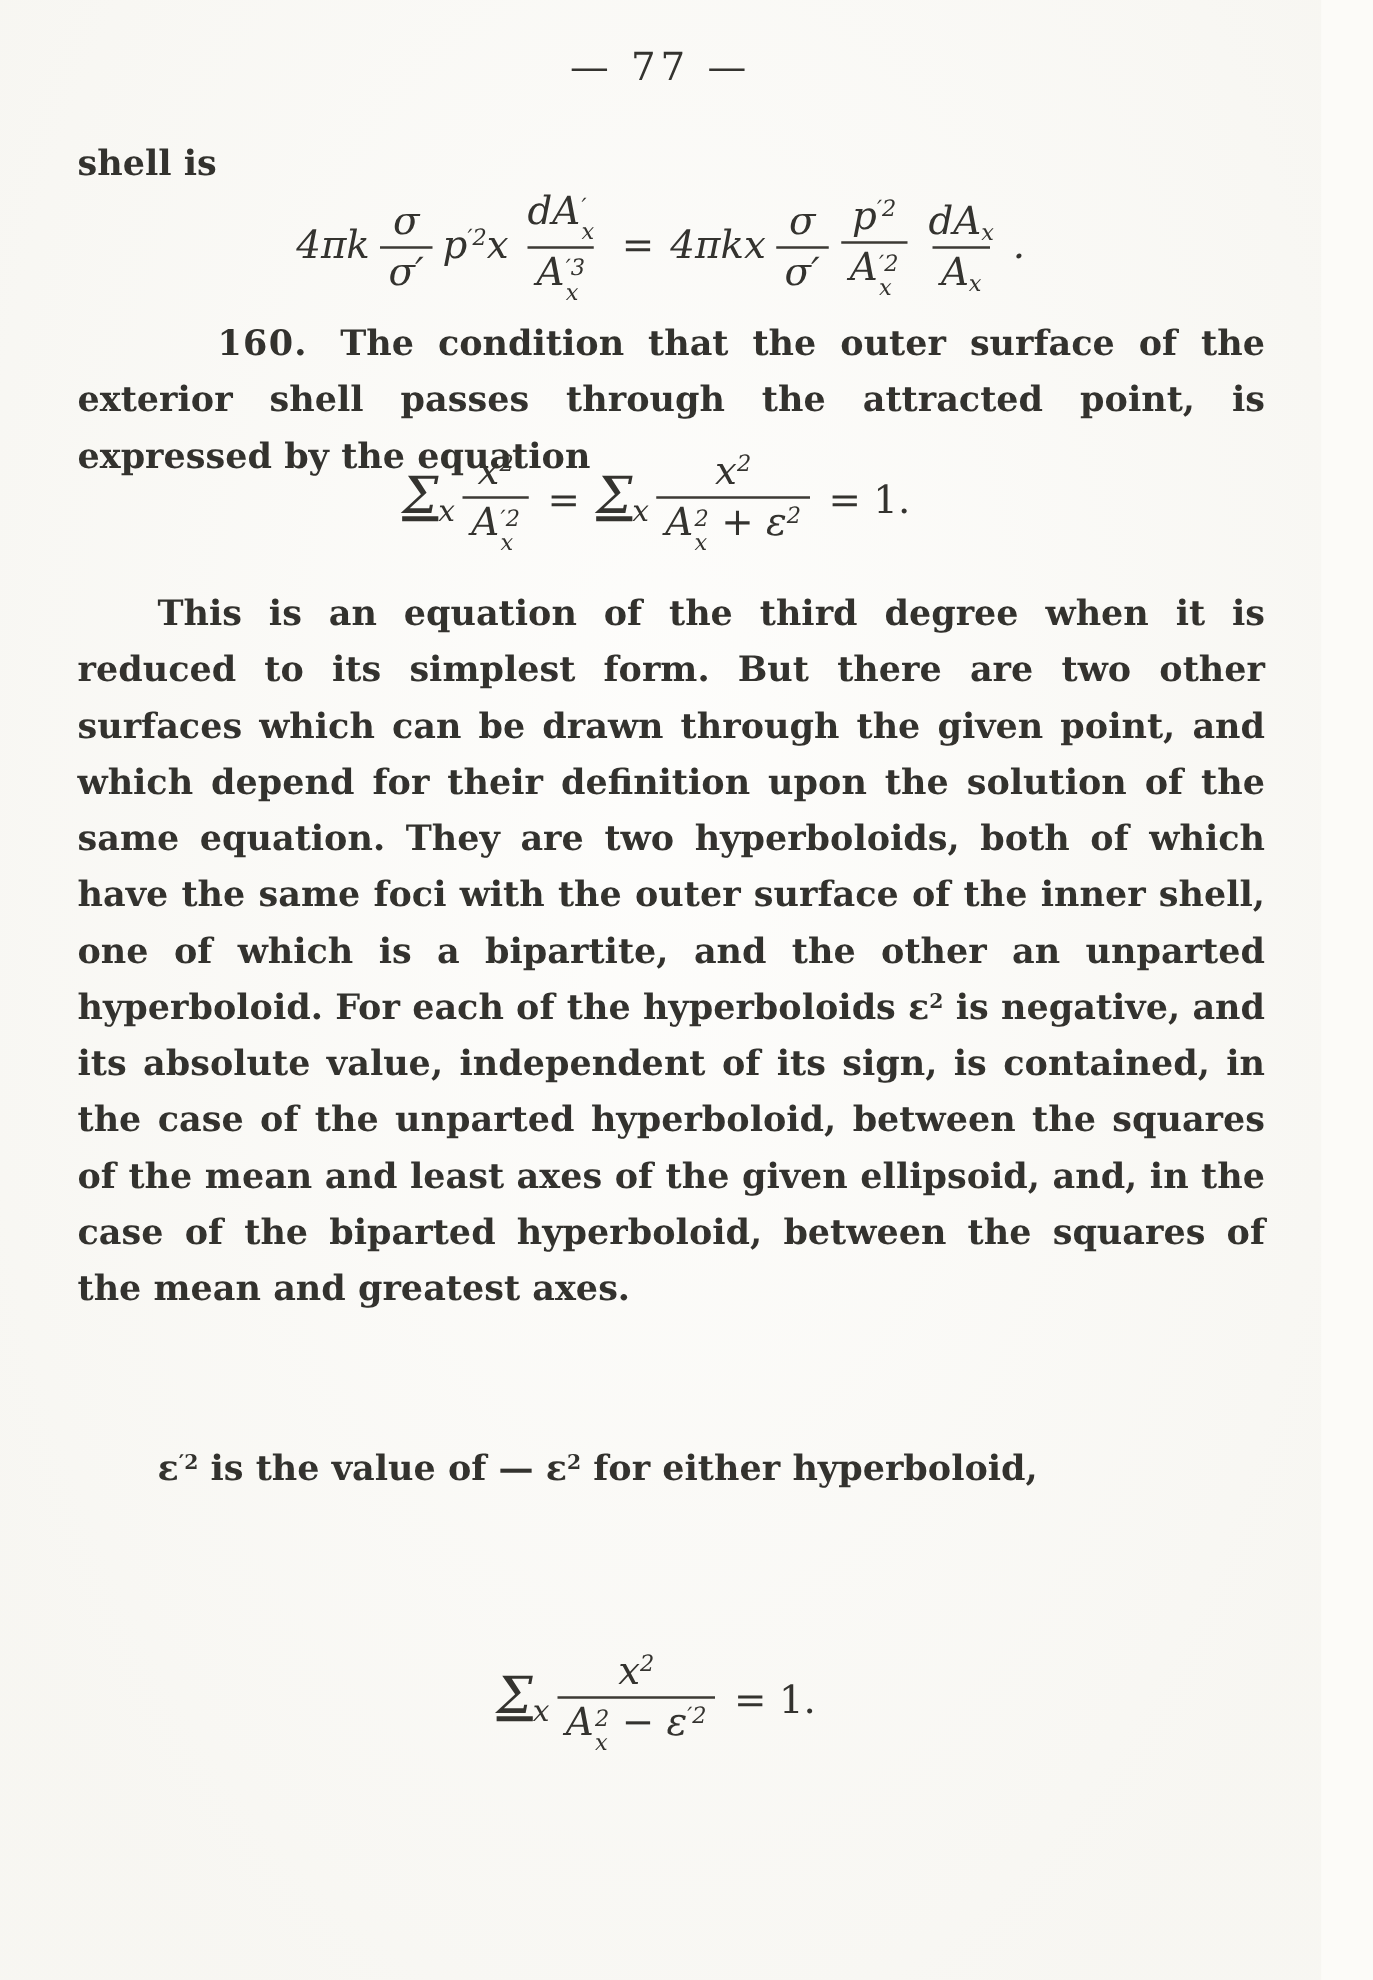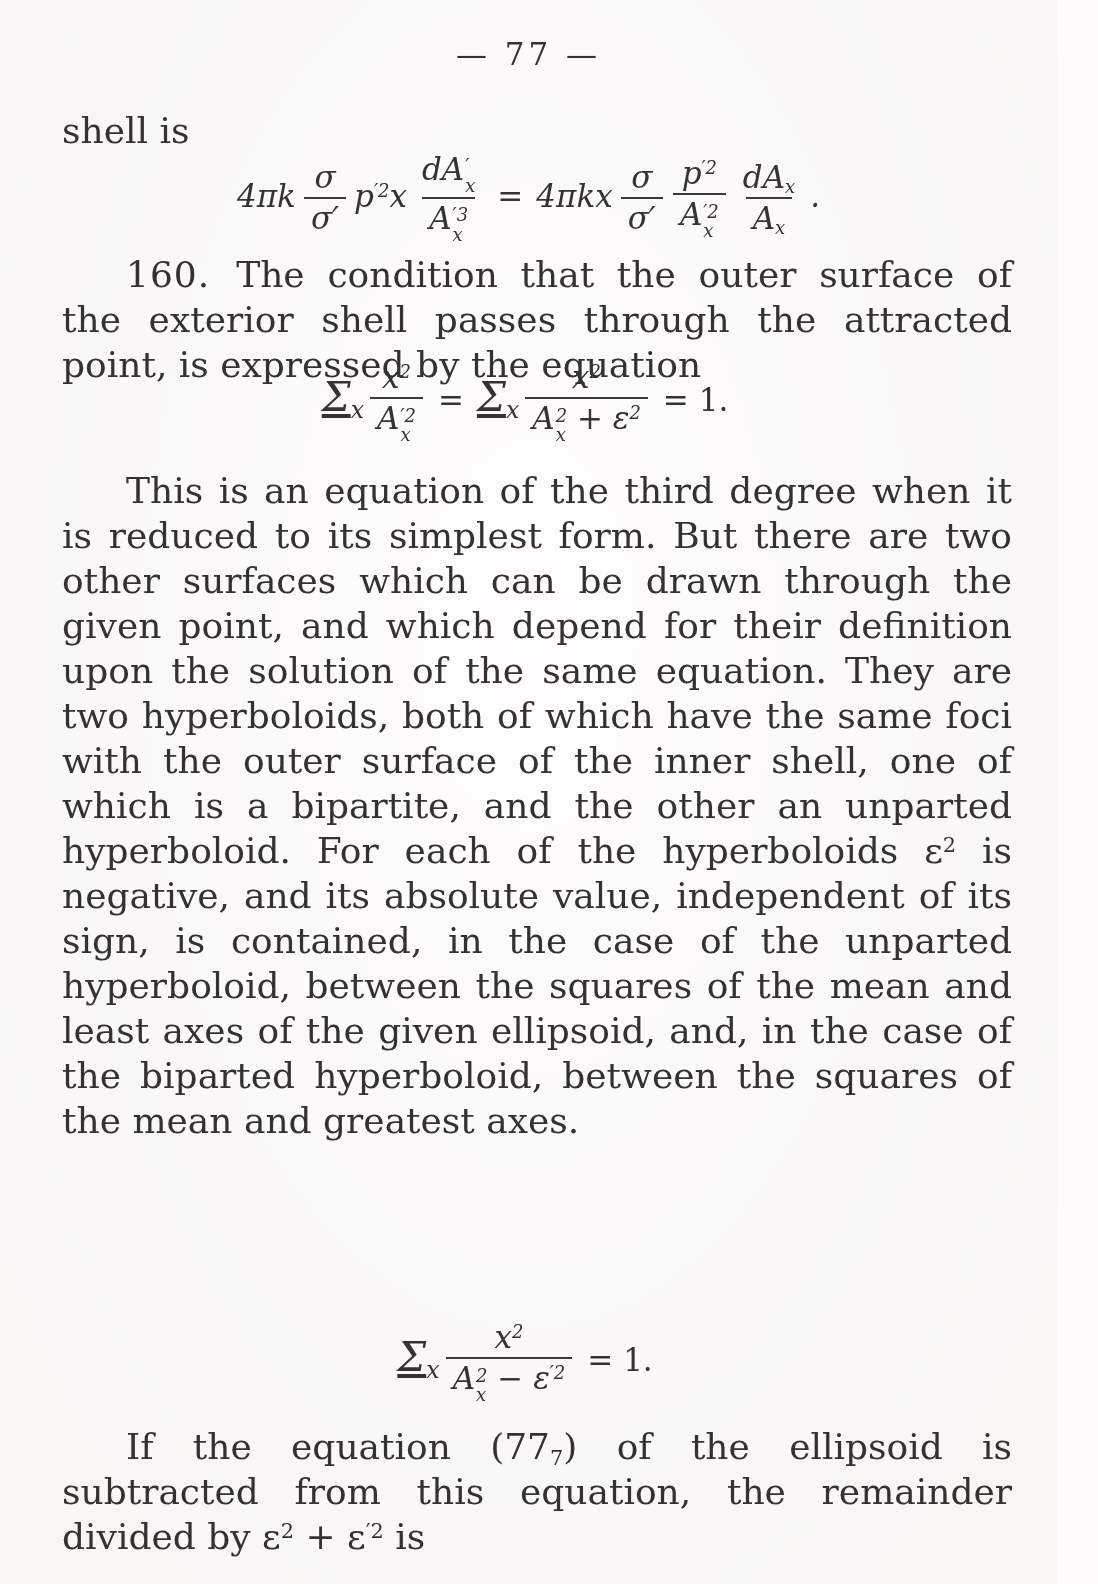--- a/index.html
+++ b/index.html
@@ -14,26 +14,26 @@
     background:
       radial-gradient(ellipse at 50% 40%, rgba(255,255,255,0.6) 0%, rgba(240,239,234,0.35) 85%),
       #fbfaf6;
   }
   .pageno {
     position:absolute; top:36px; left:0; width:100%;
     text-align:center; font-size:31px; letter-spacing:4px; color:#34332f;
   }
   .line, .para {
     position:absolute; left:62px; width:950px;
-    font-size:36px; line-height:45px; margin:0;
-    text-align:justify; color:#33322e;
+    font-size:28px; line-height:45px; margin:0;
+    text-align:justify; color:#33322e;font-weight:bold;
   }
   .noindent { text-indent:0; }
   .indent { text-indent:64px; }
-  .pnum { margin-right:26px; letter-spacing:1px; }
+  .pnum { margin-right:26px; letter-spacing:1px;margin-left:48px; }
   .it { font-style:italic; }
   
   .formula {
     position:absolute; left:0; width:100%;
     text-align:center; font-size:31px; font-style:italic;
     color:#34332f; line-height:1.25;
   }
   .m { margin:0 3px; white-space:nowrap; }
   .rel { margin:0 10px; font-style:normal; }
   .frac {
@@ -107,27 +107,27 @@
         <span class="den">A<span class="ss">
             <span>2</span>
             <span>x</span>
           </span> + ε<sup>2</sup></span>
       </span><span class="m rel">= 1.</span>
   </div>
 
   <p class="para indent" style="top:468px;">This is an equation of the third degree when it is reduced to its simplest form.  But there are two other surfaces which can be drawn through the given point, and which depend for their definition upon the solution of the same equation.  They are two hyperboloids, both of which have the same foci with the outer surface of the inner shell, one of which is a bipartite, and the other an unparted hyperboloid.  For each of the hyperboloids ε<sup>2</sup> is negative, and its absolute value, independent of its sign, is contained, in the case of the unparted hyperboloid, between the squares of the mean and least axes of the given ellipsoid, and, in the case of the biparted hyperboloid, between the squares of the mean and greatest axes.</p>
 
 
+  <p class="line indent" style="top:1152px;">ε<sup>′2</sup> is the value of — ε<sup>2</sup> for either hyperboloid,</p>
 
 
   <div class="formula" style="top:1318px;">
     <span class="m bigop">Σ<sub>x</sub></span><span class="frac">
         <span class="num">x<sup>2</sup></span>
         <span class="den">A<span class="ss">
             <span>2</span>
             <span>x</span>
           </span> − ε<sup>′2</sup></span>
       </span><span class="m rel">= 1.</span>
   </div>
 
-  <p class="para indent" style="top:1424px;">If the equation (77<sub>7</sub>) of the ellipsoid is subtracted from this equation, the remainder divided by ε<sup>2</sup> + ε<sup>′2</sup> is</p>
 
 </div>
 
 </body></html>

